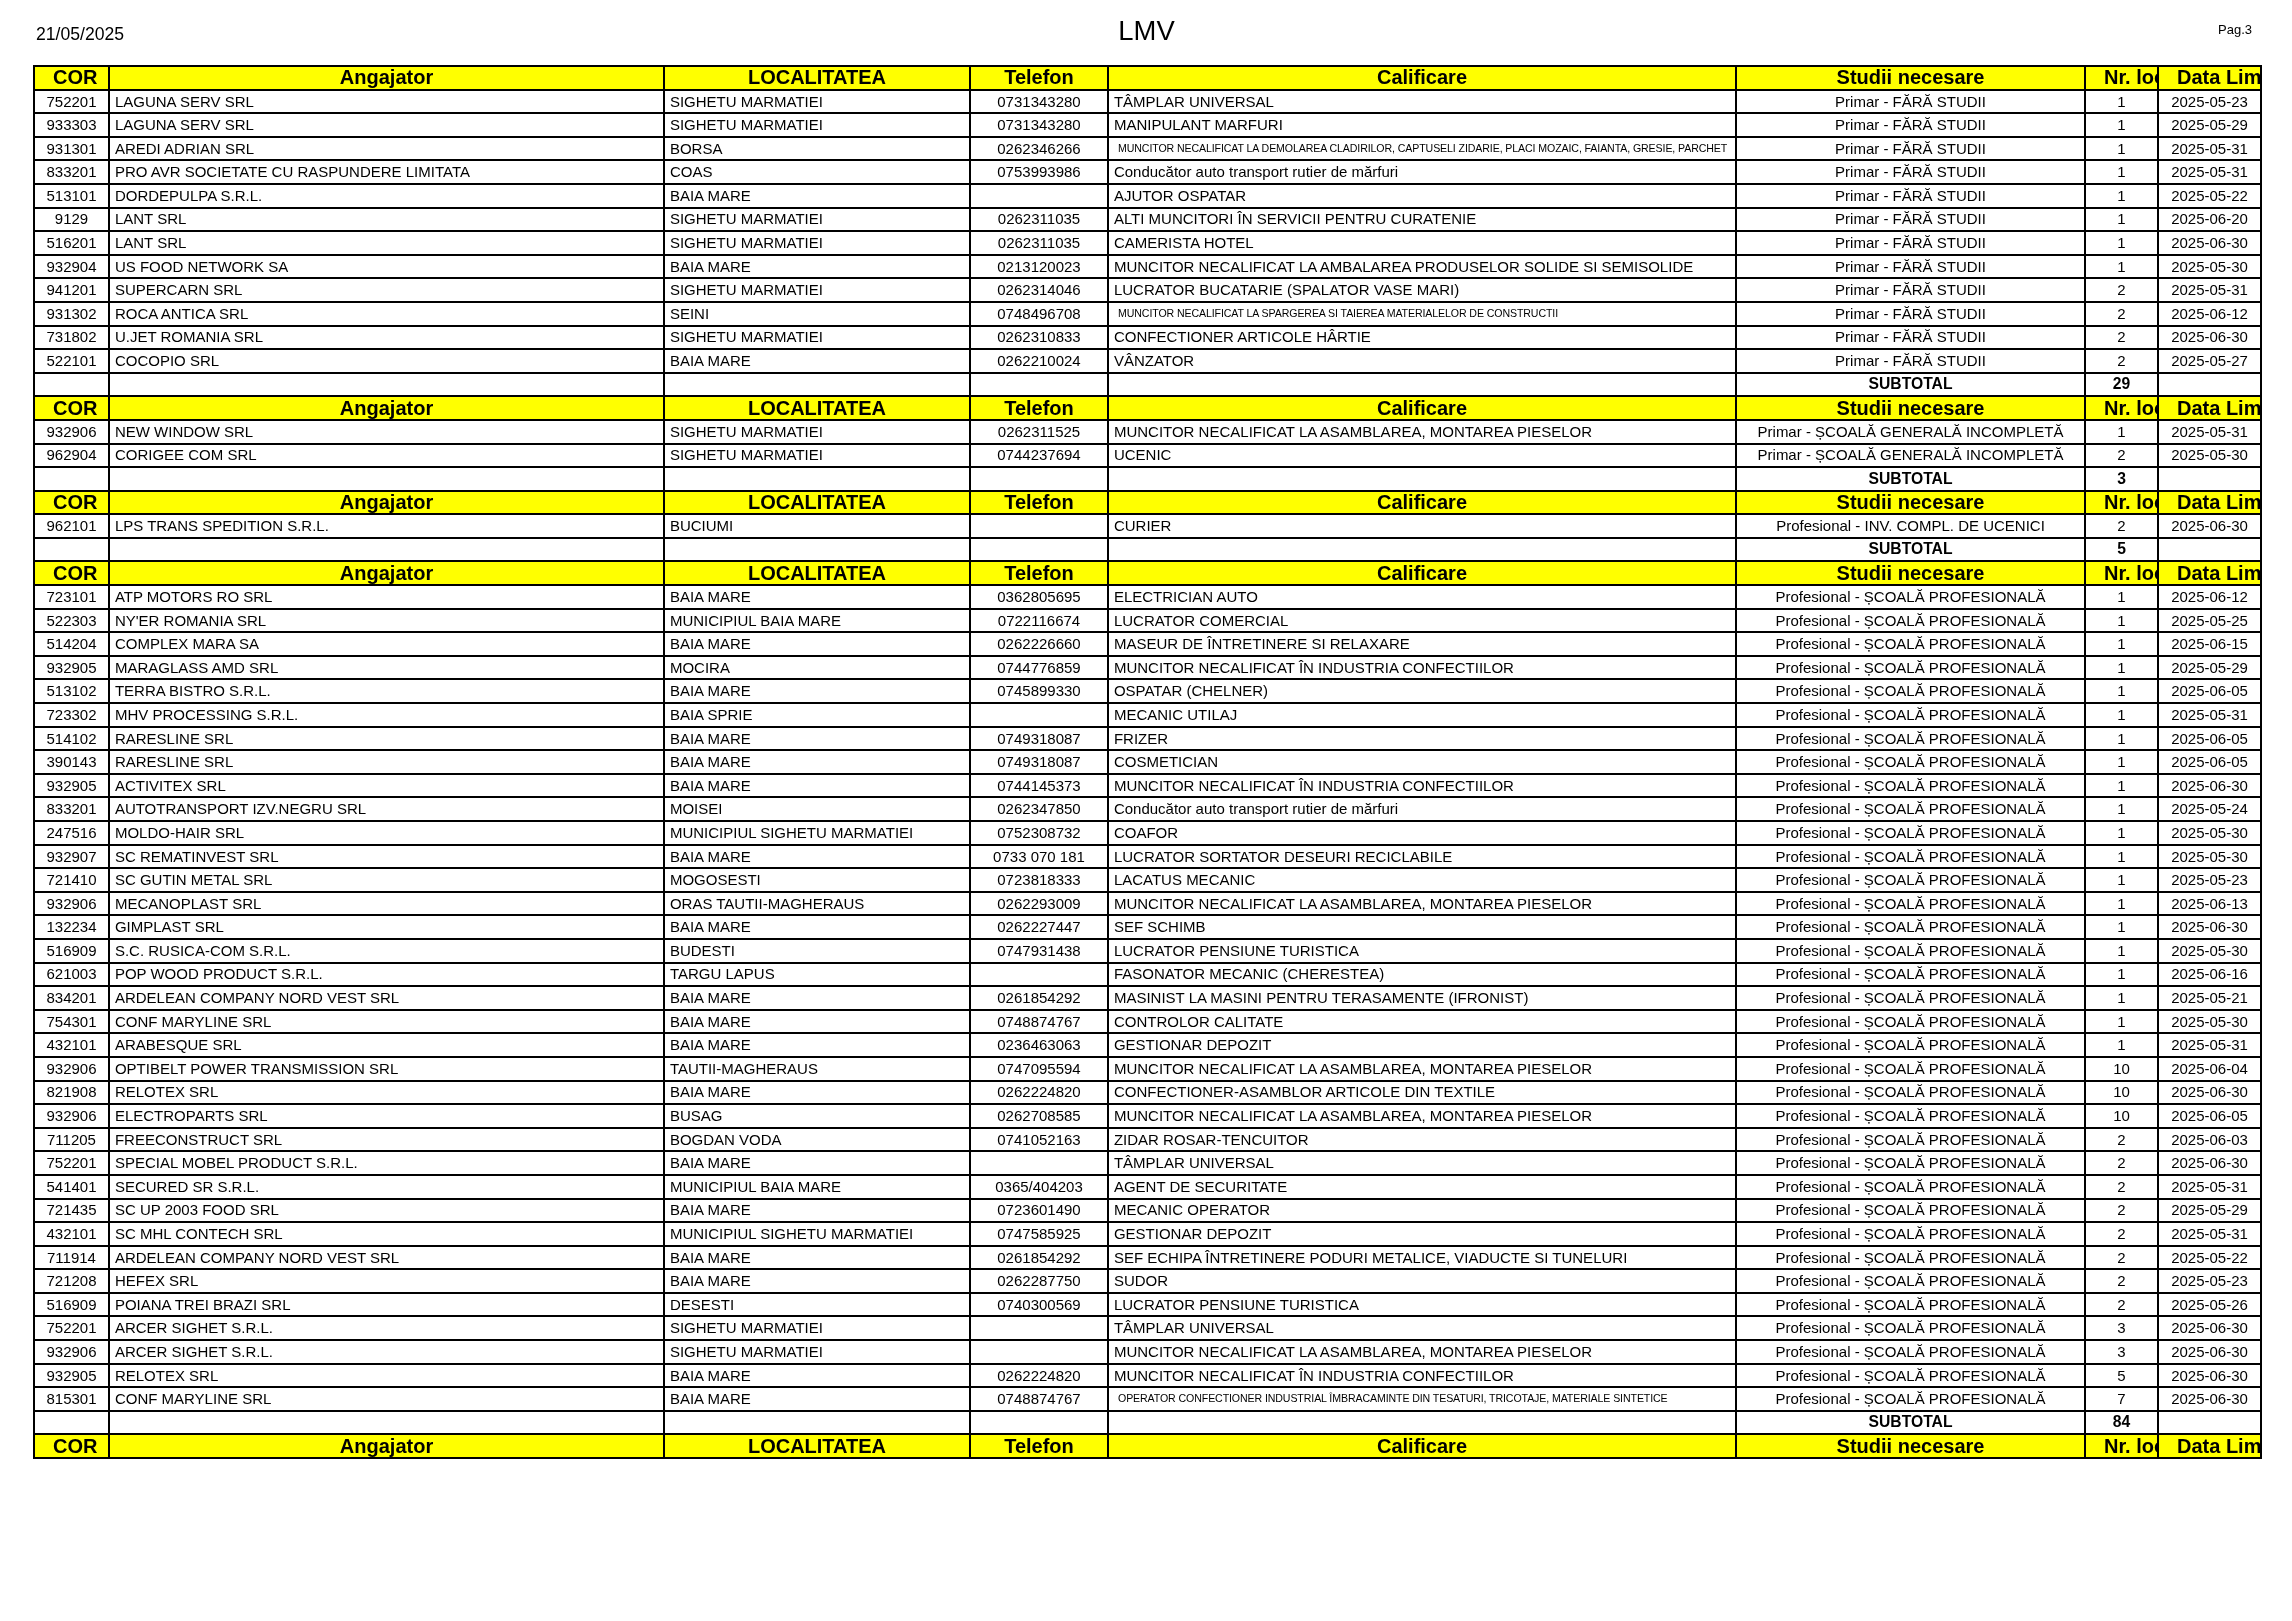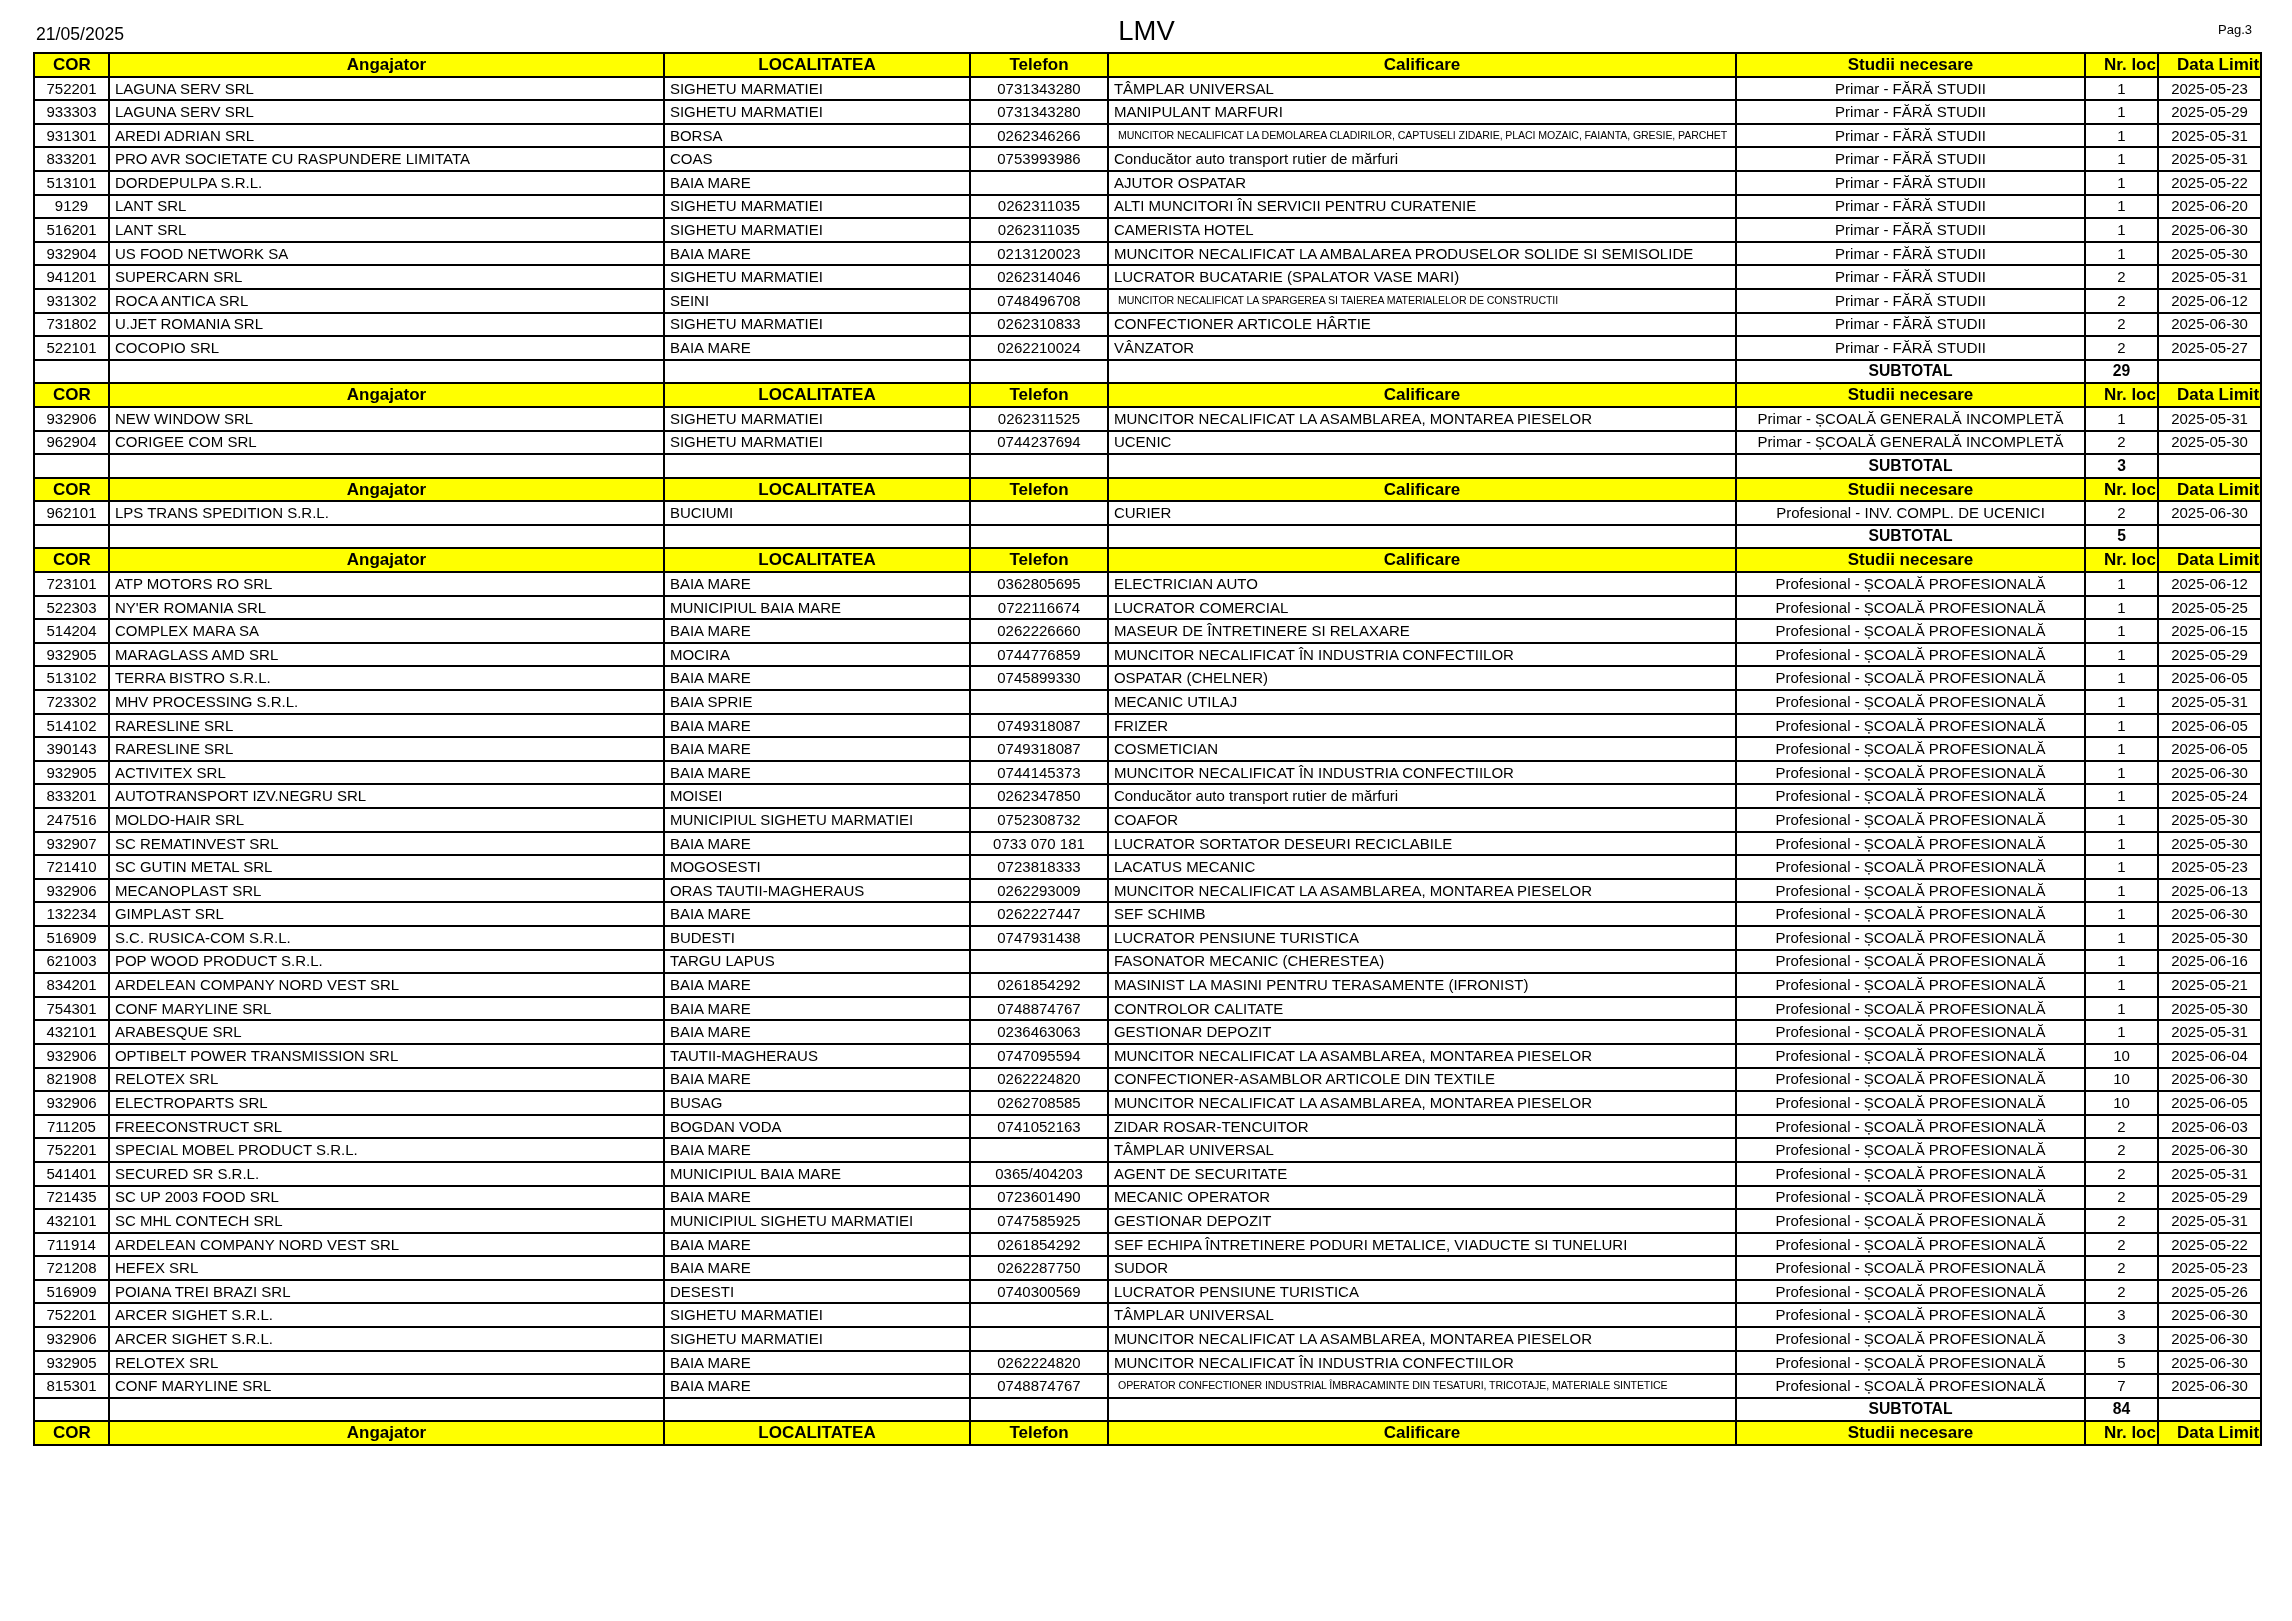--- a/index.html
+++ b/index.html
@@ -2,21 +2,21 @@
 <html><head>
 <meta charset="utf-8">
 <style>
   html,body{margin:0;padding:0;}
   body{
     width:2293px;height:1621px;
     background:#ffffff;color:#000;
     font-family:"Liberation Sans",sans-serif;
     overflow:hidden;
   }
-  .page-header{position:relative;height:52px;}
+  .page-header{position:relative;height:65px;}
   .report-date{position:absolute;left:36px;top:23.5px;font-size:17.6px;}
   .report-title{position:absolute;left:0;right:0;top:15px;text-align:center;font-size:27.4px;}
   .page-num{position:absolute;right:41px;top:21.6px;font-size:13px;}
   table{
     border-collapse:collapse;table-layout:fixed;
     margin-left:33px;width:2227px;
   }
   th,td{
     border:2px solid #000;
     height:21.6px;
@@ -24,21 +24,21 @@
     font-size:15px;
     line-height:1.05;
     white-space:nowrap;
     overflow:hidden;
     vertical-align:middle;
   }
   th{
     background:#ffff00;
     font-weight:bold;
     text-align:center;
-    font-size:17px;
+    font-size:20px;
     padding:0 18px;
   }
   td{text-align:left;background:#fff;}
   td.c{text-align:center;padding:0 2px;}
   td.b{font-weight:bold;font-size:15.7px;}
   td.small{font-size:10.6px;letter-spacing:-0.1px;padding:0 9px;}
 </style>
 </head>
 <body>
 

